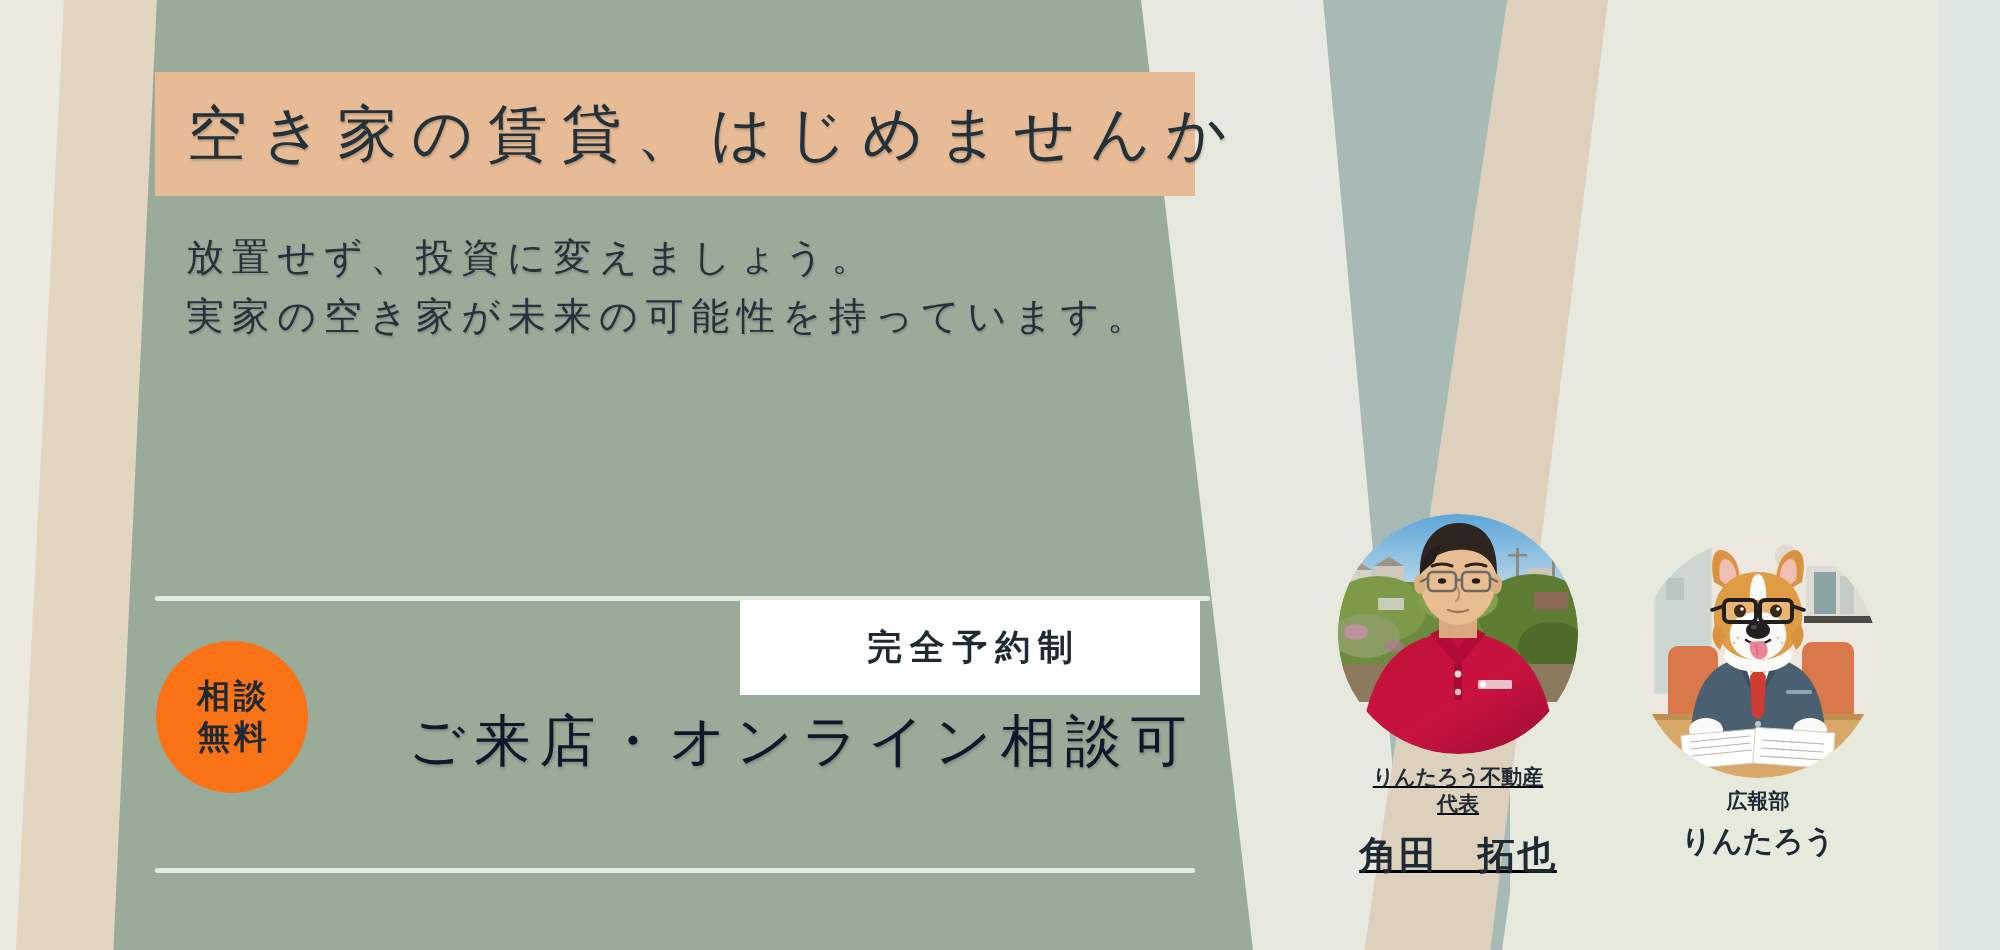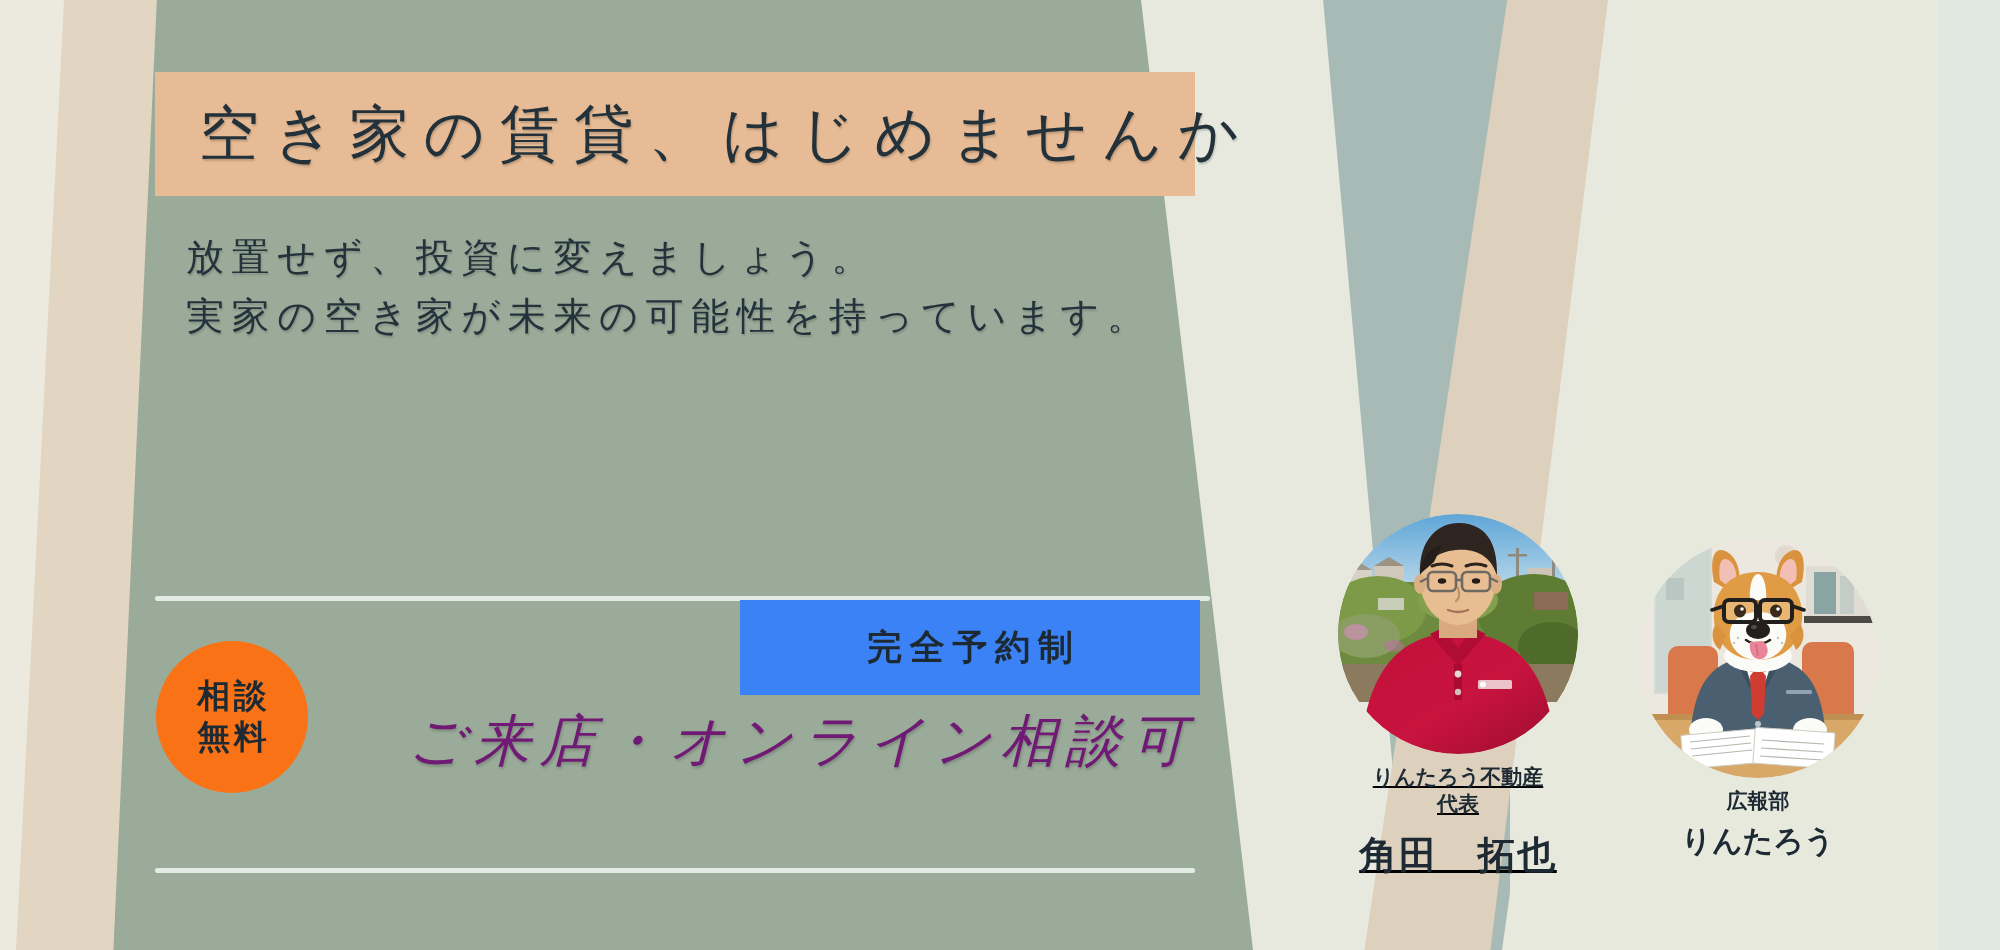--- a/index.html
+++ b/index.html
@@ -52,21 +52,21 @@
 
   
   #headline-box{
     position:absolute;
     left:155px; top:72px;
     width:1040px; height:124px;
     background:#e6bb95;
     display:flex; align-items:center;
   }
   #headline-text{
-    margin-left:44px;
+    margin-left:32px;
     font-size:60px;
     letter-spacing:.24em;
     color:#22313a;
     font-weight:400;
     white-space:nowrap;
     text-shadow:1px 2px 2px rgba(0,0,0,.18);
   }
 
   
   #subtitle{
@@ -88,21 +88,21 @@
     border-radius:2px;
   }
   #rule-top{left:155px; top:596px; width:1055px;}
   #rule-bottom{left:155px; top:868px; width:1040px;}
 
   
   #reserve-badge{
     position:absolute;
     left:740px; top:600px;
     width:460px; height:95px;
-    background:#3b82f6;
+    background:#ffffff;
     display:flex; align-items:center; justify-content:center;
   }
   #reserve-badge-text{
     font-size:35px;
     font-weight:bold;
     letter-spacing:.22em;
     color:#1d2a33;
     font-family:"Liberation Sans","DejaVu Sans",sans-serif;
     text-indent:.22em;
   }
@@ -127,24 +127,23 @@
     line-height:1.12;
     text-indent:.1em;
   }
 
   
   #cta-text{
     position:absolute;
     left:408px; top:704px;
     font-size:56px;
     letter-spacing:.16em;
-    color:#701a75;
+    color:#0f172a;
     white-space:nowrap;
     text-shadow:1px 2px 3px rgba(0,0,0,.20);
-    font-style:italic;
   }
 
   
   .person{
     position:absolute;
     width:240px;
     text-align:center;
   }
   #person-ceo{left:1338px; top:514px;text-decoration:underline;}
   #person-pr{left:1638px; top:538px;}

